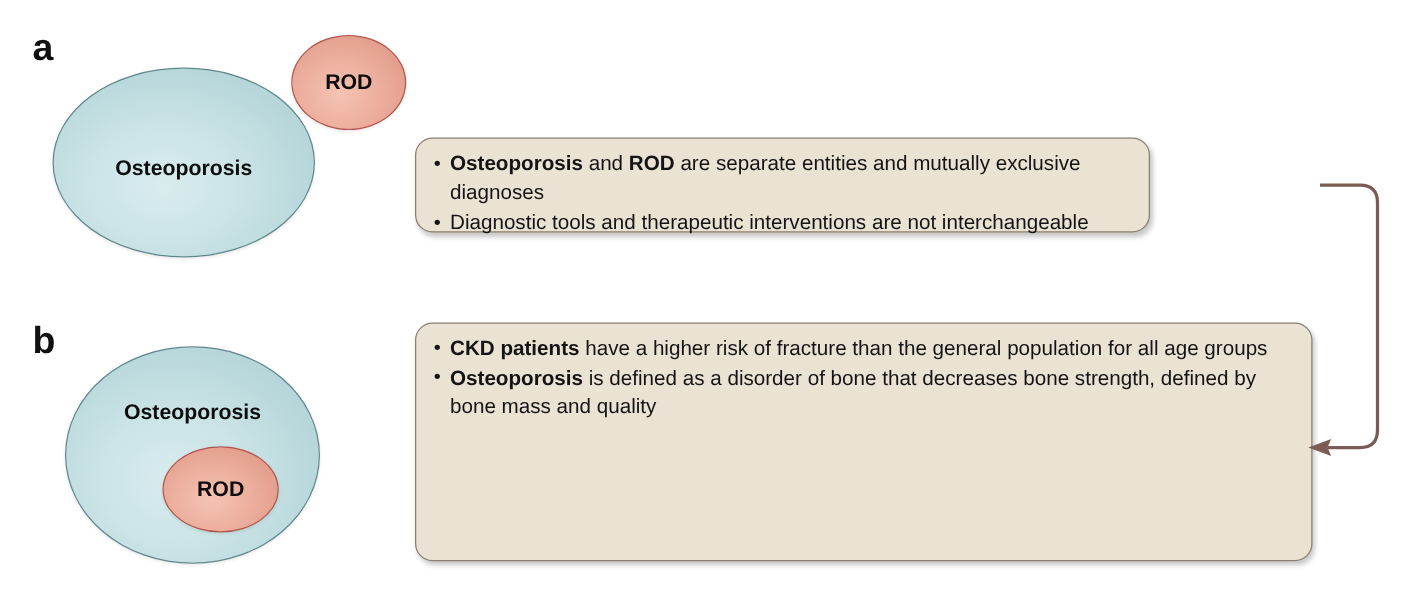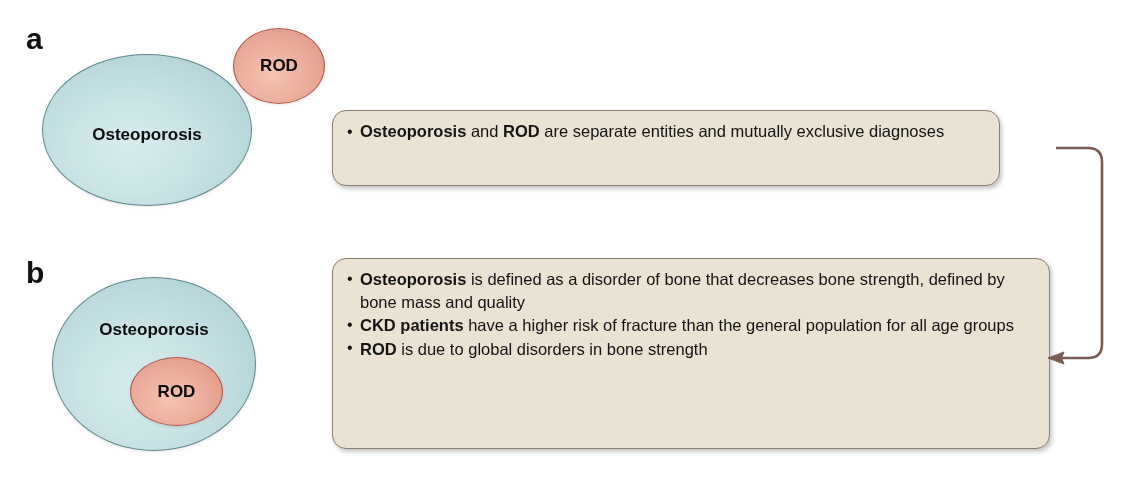--- a/index.html
+++ b/index.html
@@ -93,21 +93,21 @@
     position: absolute;
     box-sizing: border-box;
     background: #eae2d3;
     border: 1.3px solid #8a7f70;
     border-radius: 14px;
     box-shadow: 2px 3px 4px rgba(0,0,0,0.22);
     padding: 9px 16px 9px 14px;
   }
   #box-a {
     left: 332px; top: 110px;
-    width: 668px; height: 76px;
+    width: 588px; height: 76px;
   }
   #box-b {
     left: 332px; top: 258px;
     width: 718px; height: 191px;
   }
   .bullet-list {
     list-style: none;
     margin: 0;
     padding: 0;
   }
@@ -152,38 +152,38 @@
     <span class="ellipse-label">Osteoporosis</span>
   </div>
 
   <div id="rod-a" class="ellipse rod">
     <span class="ellipse-label">ROD</span>
   </div>
 
   <div id="box-a" class="textbox">
     <ul class="bullet-list">
       <li class="bullet-item"><span class="bold">Osteoporosis</span><span> and </span><span class="bold">ROD</span><span> are separate entities and mutually exclusive diagnoses</span></li>
+      <li class="bullet-item"><span>Diagnostic tools and therapeutic interventions are not interchangeable</span></li>
     </ul>
   </div>
 
   <div id="letter-b" class="panel-letter">b</div>
 
   <div id="osteo-b" class="ellipse osteo">
     <span class="ellipse-label">Osteoporosis</span>
   </div>
 
   <div id="rod-b" class="ellipse rod">
     <span class="ellipse-label">ROD</span>
   </div>
 
   <div id="box-b" class="textbox">
     <ul class="bullet-list">
+      <li class="bullet-item"><span class="bold">CKD patients</span><span> have a higher risk of fracture than the general population for all age groups</span></li>
       <li class="bullet-item"><span class="bold">Osteoporosis</span><span> is defined as a disorder of bone that decreases bone strength, defined by bone mass and quality</span></li>
-      <li class="bullet-item"><span class="bold">CKD patients</span><span> have a higher risk of fracture than the general population for all age groups</span></li>
-      <li class="bullet-item"><span class="bold">ROD</span><span> is due to global disorders in bone strength</span></li>
     </ul>
   </div>
 
   <svg id="connector" viewBox="0 0 85 250">
     <path d="M 16 18 L 48 18 Q 62 18 62 32 L 62 214 Q 62 228 48 228 L 22 228" fill="none" stroke="#7a5c54" stroke-width="2.6" stroke-linecap="butt"></path>
     <path d="M 8 228 L 24 222 L 21.5 228 L 24 234 Z" fill="#7a5c54" stroke="#7a5c54" stroke-width="1"></path>
   </svg>
 
 </div>
 

